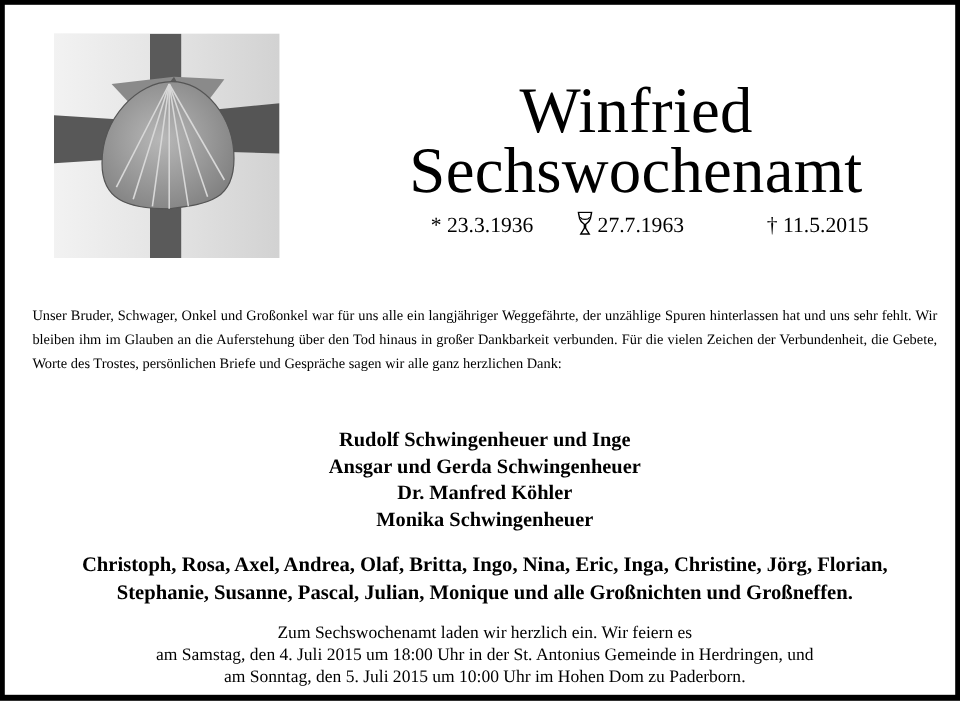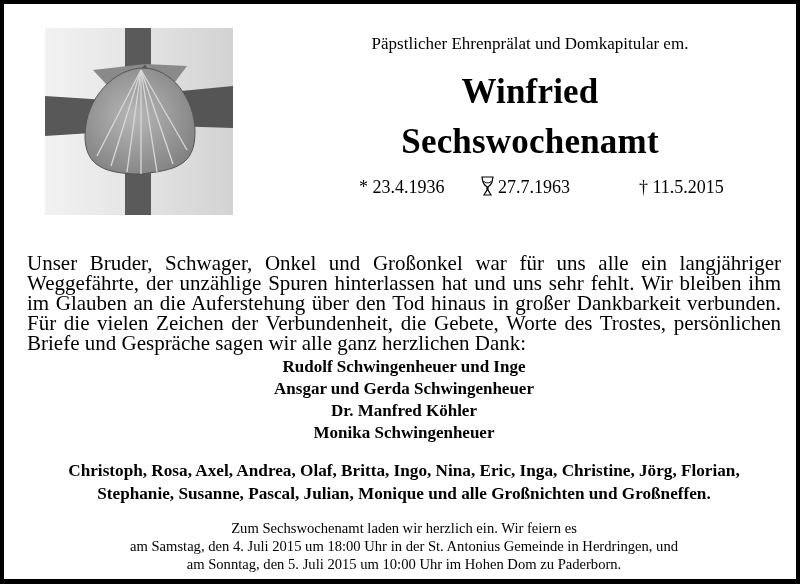--- a/index.html
+++ b/index.html
@@ -1,25 +1,25 @@
 <!DOCTYPE html>
 <html><head>
 <meta charset="utf-8">
 <style>
   html, body { margin:0; padding:0; }
   body { width:800px; height:584px; background:#000; position:relative; overflow:hidden; font-family:"Liberation Serif", serif; color:#000; }
   .page { position:absolute; left:4px; top:4px; width:792px; height:575px; background:#fff; }
   .photo { position:absolute; left:41px; top:24px; width:188px; height:187px; background:#e9e9e9; overflow:hidden; }
   .photo svg { display:block; }
   .subtitle { position:absolute; left:336px; top:30px; width:380px; text-align:center; font-size:17px; line-height:20px; }
-  .name { position:absolute; left:320px; top:63px; width:412px; text-align:center; font-weight:bold; font-size:35px; line-height:50px; letter-spacing:0.2px; }
+  .name { position:absolute; left:320px; top:63px; width:412px; text-align:center; font-weight:normal; font-size:54px; line-height:50px; letter-spacing:0.2px; }
   .dates { position:absolute; left:355px; top:172px; width:380px; font-size:18px; line-height:22px; }
   .dates span { position:absolute; top:0; white-space:nowrap; }
   .chalice { display:inline-block; vertical-align:-3px; margin-right:4px; }
-  .para { position:absolute; left:23px; top:249px; width:754px; font-size:21px; line-height:20px; text-align:justify; }
+  .para { position:absolute; left:23px; top:249px; width:754px; font-size:12px; line-height:20px; text-align:justify; }
   .family { position:absolute; left:0; top:352px; width:800px; text-align:center; font-weight:bold; font-size:17px; line-height:22px; }
   .grand { position:absolute; left:0; top:455px; width:800px; text-align:center; font-weight:bold; font-size:17.2px; line-height:23px; }
   .invite { position:absolute; left:0; top:515px; width:800px; text-align:center; font-size:14.6px; line-height:18px; }
   .line { display:block; white-space:nowrap; }
 </style>
 </head>
 <body>
 
 <div class="page">
 
@@ -53,29 +53,28 @@
         <line x1="96" y1="42" x2="66" y2="138"></line>
         <line x1="96" y1="42" x2="82" y2="144"></line>
         <line x1="96" y1="42" x2="96" y2="146"></line>
         <line x1="96" y1="42" x2="112" y2="144"></line>
         <line x1="96" y1="42" x2="128" y2="136"></line>
         <line x1="96" y1="42" x2="142" y2="122"></line>
       </g>
     </svg>
   </div>
 
-  <div class="subtitle">Päpstlicher Ehrenprälat und Domkapitular em.</div>
 
   <div class="name">
     <span class="line">Winfried</span>
     <span class="line">Sechswochenamt</span>
   </div>
 
   <div class="dates">
-    <span style="left:0;">* 23.4.1936</span>
+    <span style="left:0;">* 23.3.1936</span>
     <span style="left:122px;">
       <svg class="chalice" width="13" height="20" viewBox="0 0 13 20">
         <path d="M1,1 H12 L11,6 C10,9 8,10 7,11 V14 L10,19 H3 L6,14 V11 C5,10 3,9 2,6 Z" fill="none" stroke="#000" stroke-width="1.2"></path>
         <path d="M2.5,5 C4,7.5 9,7.5 10.5,5" fill="none" stroke="#000" stroke-width="1"></path>
       </svg><span style="position:static;">27.7.1963</span>
     </span>
     <span style="left:280px;">† 11.5.2015</span>
   </div>
 
   <div class="para">Unser Bruder, Schwager, Onkel und Großonkel war für uns alle ein langjähriger Weggefährte, der unzählige Spuren hinterlassen hat und uns sehr fehlt. Wir bleiben ihm im Glauben an die Auferstehung über den Tod hinaus in großer Dankbarkeit verbunden. Für die vielen Zeichen der Verbundenheit, die Gebete, Worte des Trostes, persönlichen Briefe und Gespräche sagen wir alle ganz herzlichen Dank:</div>

